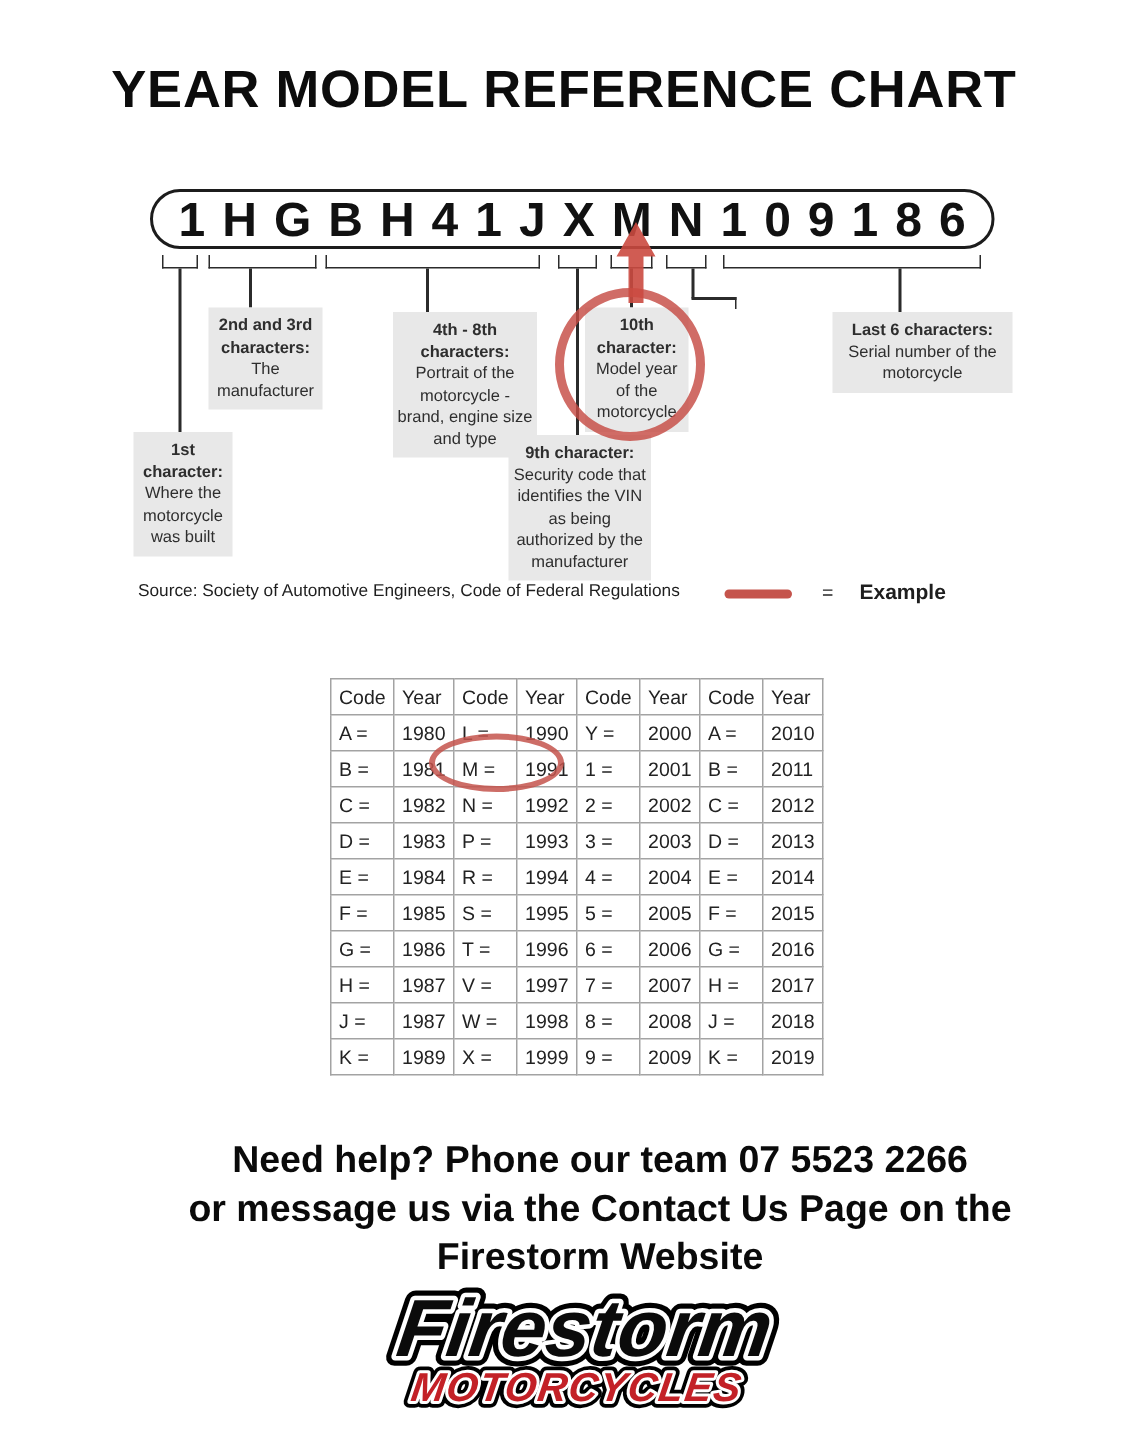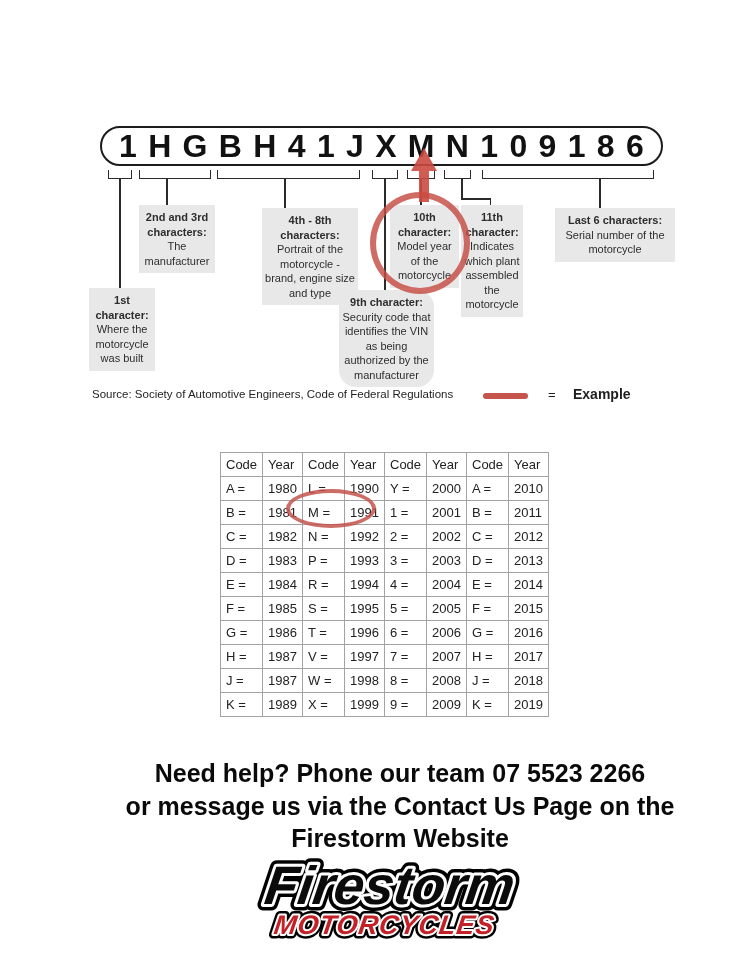--- a/index.html
+++ b/index.html
@@ -68,20 +68,21 @@
   }
   
   .logo-svg{position:absolute;left:186px;top:858px;}
   .logo-svg text{font-family:"Liberation Sans", sans-serif;font-weight:bold;font-style:italic;}
 </style>
 </head>
 <body>
 
 <div class="page">
 
+  <h1 class="title">YEAR MODEL REFERENCE CHART</h1>
 
   <div class="vin-box" id="vinBox">
       <span class="vin-char">1</span>
       <span class="vin-char">H</span>
       <span class="vin-char">G</span>
       <span class="vin-char">B</span>
       <span class="vin-char">H</span>
       <span class="vin-char">4</span>
       <span class="vin-char">1</span>
       <span class="vin-char">J</span>
@@ -119,31 +120,27 @@
     <div class="co-b">Where the motorcycle was built</div>
   </div>
   <div class="callout" style="left:139px;top:205px;width:76px;">
     <div class="co-h">2nd and 3rd characters:</div>
     <div class="co-b">The manufacturer</div>
   </div>
   <div class="callout" style="left:238px;top:208px;width:96px;margin-left:24px;">
     <div class="co-h">4th - 8th characters:</div>
     <div class="co-b">Portrait of the motorcycle - brand, engine size and type</div>
   </div>
-  <div class="callout" style="left:339px;top:290px;width:95px;border-radius:17px;">
+  <div class="callout" style="left:339px;top:290px;width:95px;">
     <div class="co-h">9th character:</div>
     <div class="co-b">Security code that identifies the VIN as being authorized by the manufacturer</div>
   </div>
   <div class="callout" style="left:390px;top:205px;width:69px;">
     <div class="co-h">10th character:</div>
     <div class="co-b">Model year of the motorcycle</div>
-  </div>
-  <div class="callout" style="left:461px;top:205px;width:62px;">
-    <div class="co-h">11th character:</div>
-    <div class="co-b">Indicates which plant assembled the motorcycle</div>
   </div>
   <div class="callout" style="left:555px;top:208px;width:120px;">
     <div class="co-h">Last 6 characters:</div>
     <div class="co-b">Serial number of the motorcycle</div>
   </div>
 
   <div class="red-circle"></div>
   <svg class="arrow-svg" width="34" height="54" viewBox="0 0 34 54">
     <path d="M17 0 L30 23 L22 23 L22 54 L12 54 L12 23 L4 23 Z" fill="#cb4a40" opacity="0.9"></path>
   </svg>

